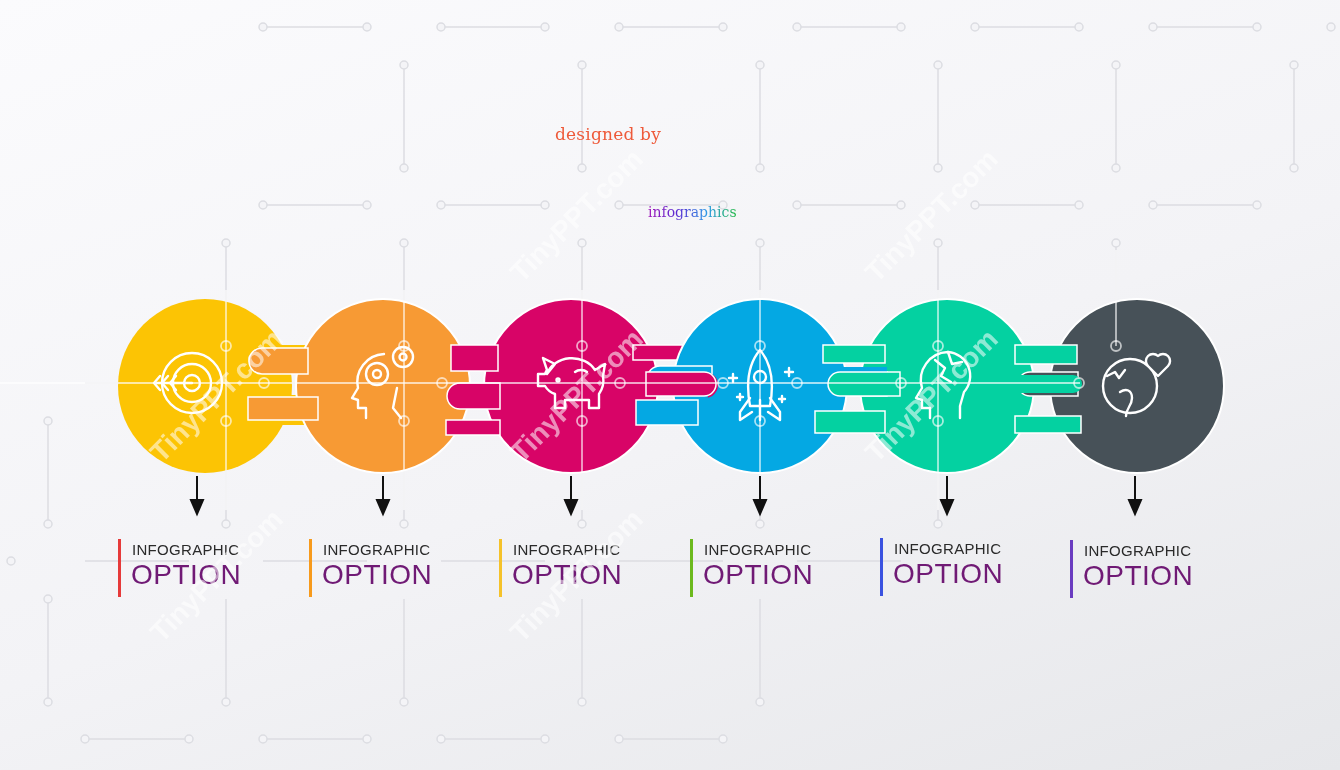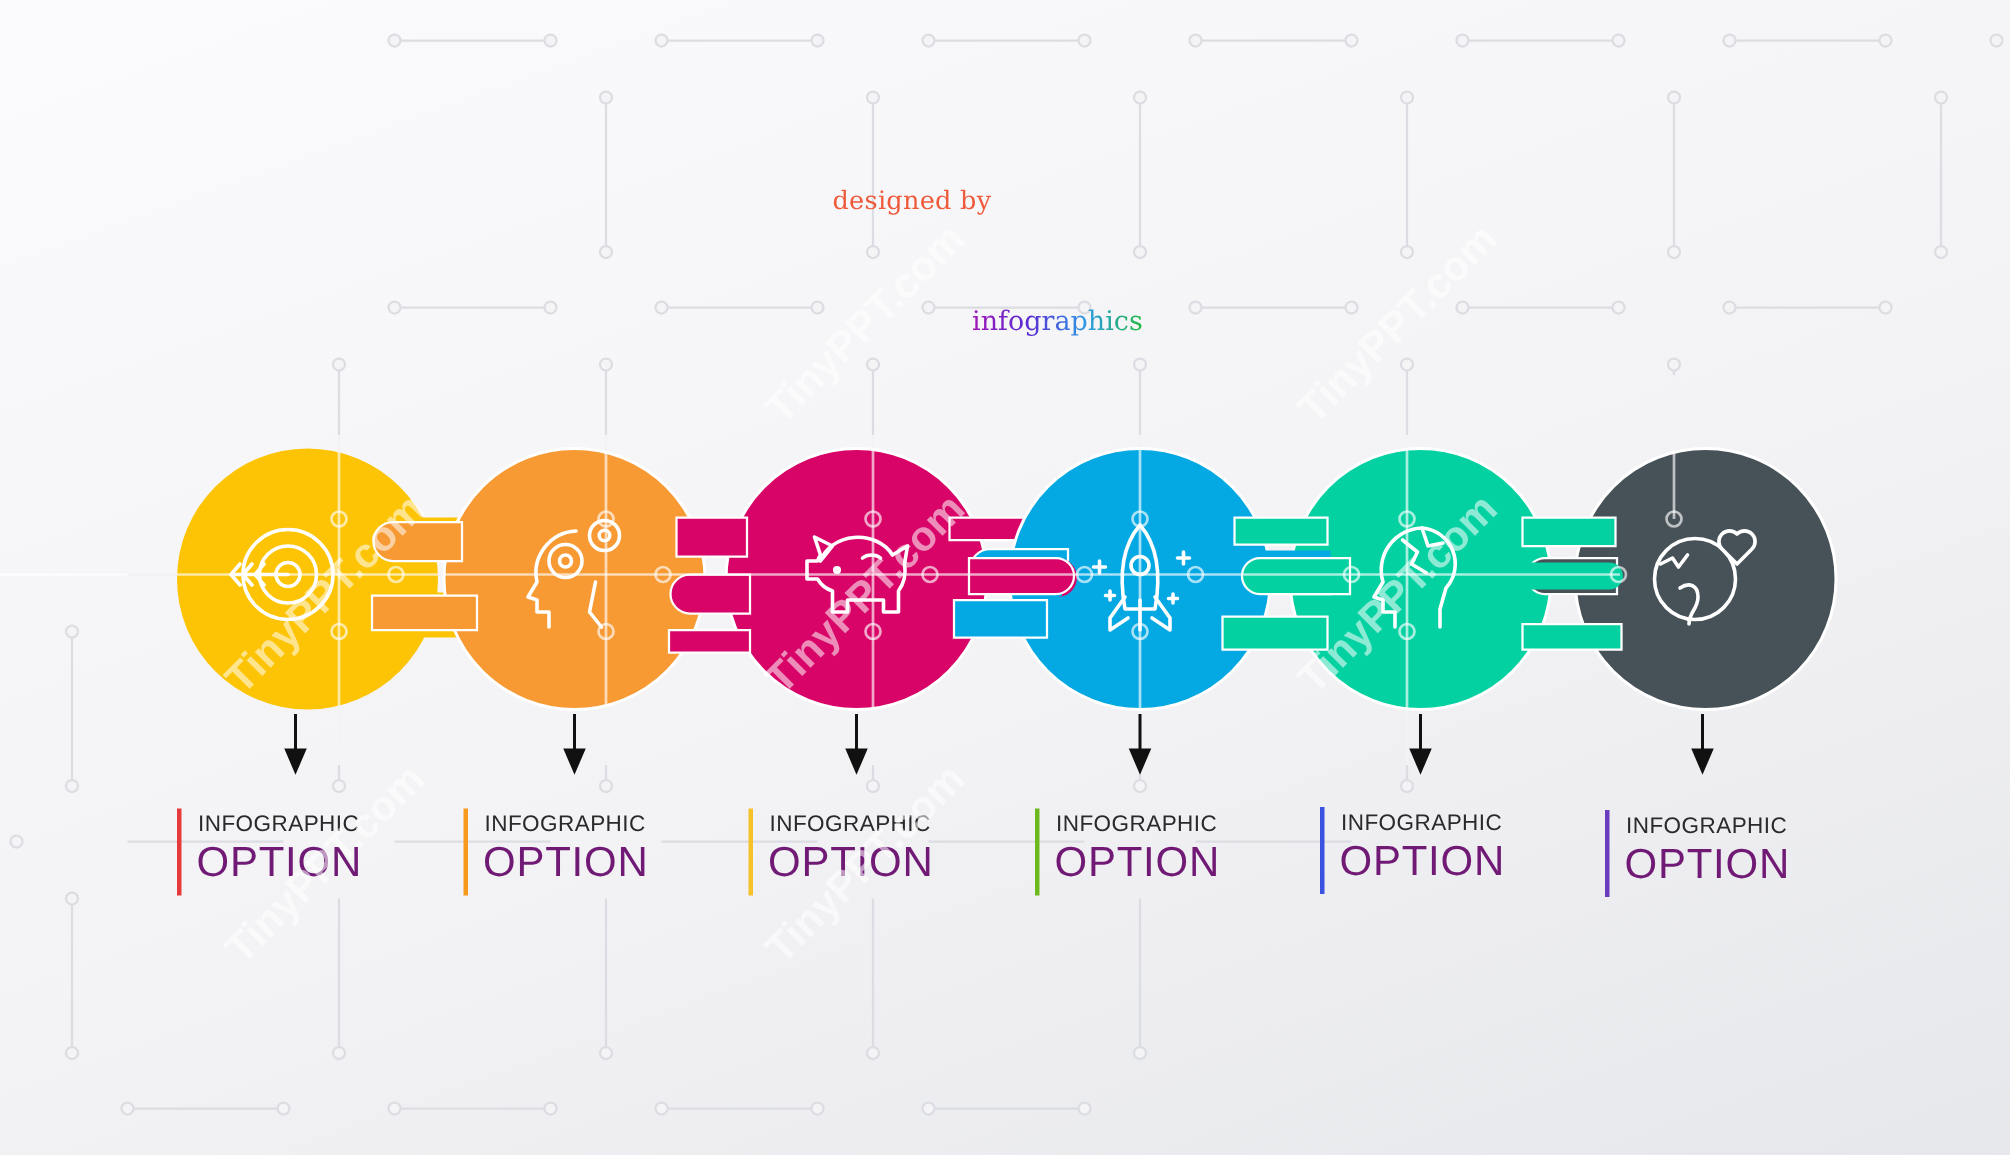--- a/index.html
+++ b/index.html
@@ -15,21 +15,21 @@
     font-size:17px; color:#ee5a3a; letter-spacing:0.2px;
   }
   .logo .brand {
     position:absolute; left:0px; top:14px; font-family:"DejaVu Serif", serif;
     font-style:italic; font-size:56px; letter-spacing:6px;
     background: linear-gradient(90deg,#f7c21a 0%,#f78a1c 14%,#ef2b3b 30%,#c81da5 50%,#5a2cd2 65%,#3a9bea 80%,#20b940 100%);
     -webkit-background-clip:text; background-clip:text; color:transparent;
   }
   .logo .sub {
     position:absolute; left:133px; top:84px; font-family:"DejaVu Serif", serif;
-    font-size:18px;
+    font-size:14px;
     background: linear-gradient(90deg,#a018b8,#5a2cd2,#2d9be6,#20b940);
     -webkit-background-clip:text; background-clip:text; color:transparent;
   }
   .label {
     position:absolute; width:150px; height:60px;
   }
   .label .bar { position:absolute; left:0; top:0; width:3px; height:58px; }
   .label .t1 {
     position:absolute; left:14px; top:2px; font-size:15px; color:#2a2a2a;
     letter-spacing:0.3px; white-space:nowrap;

